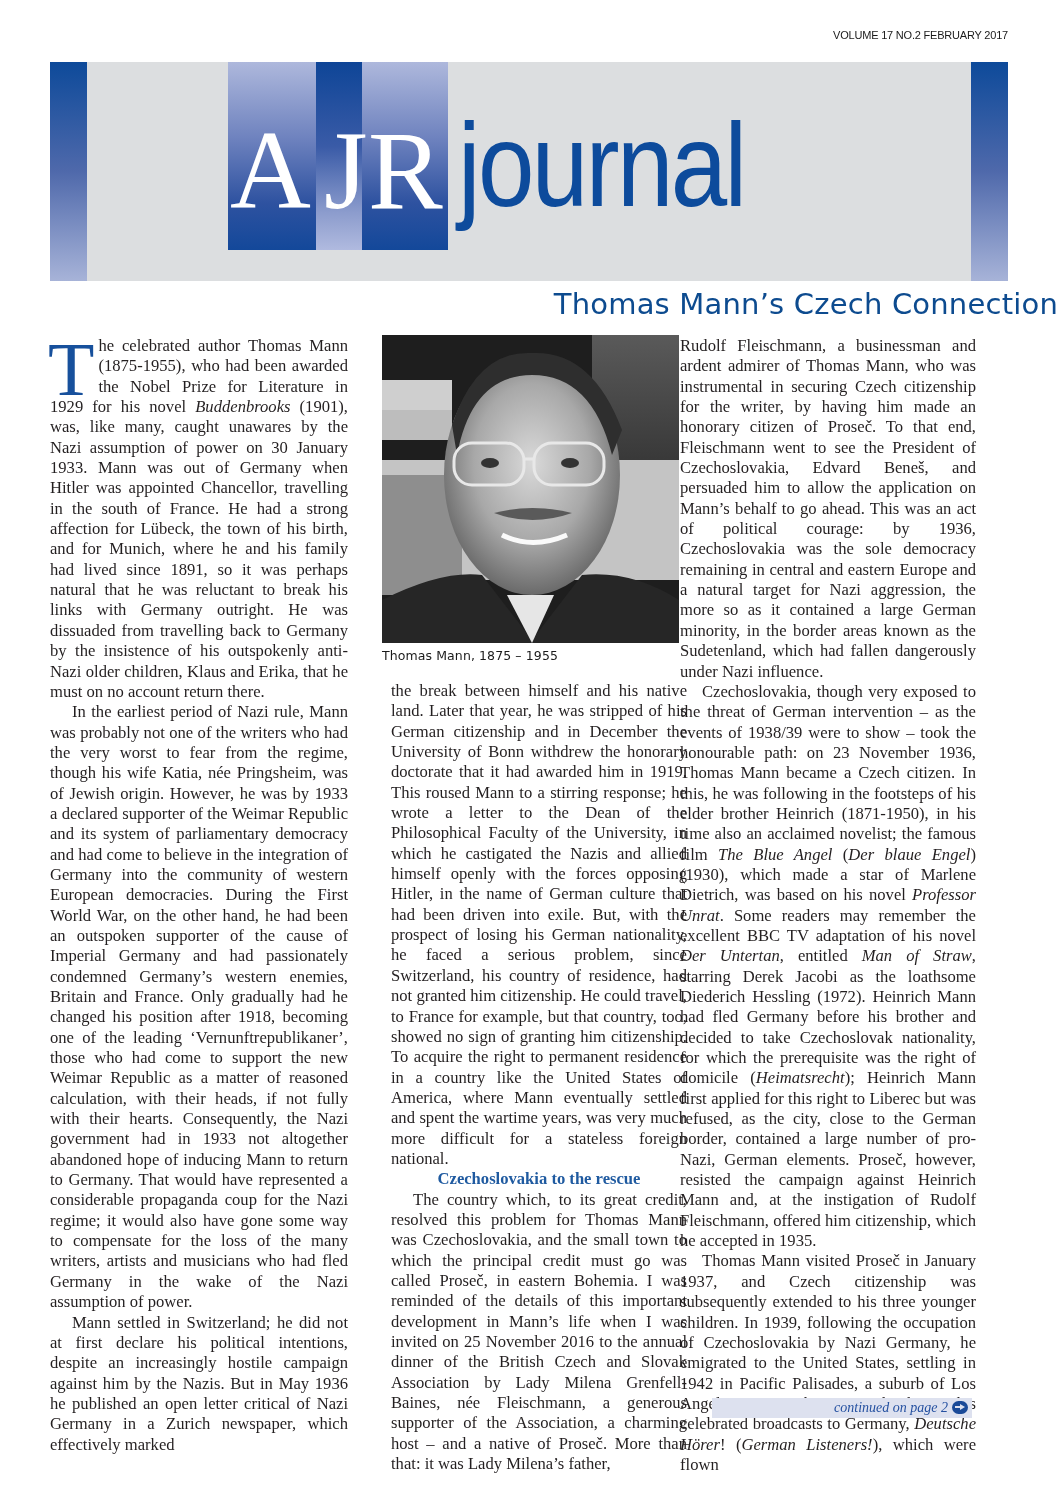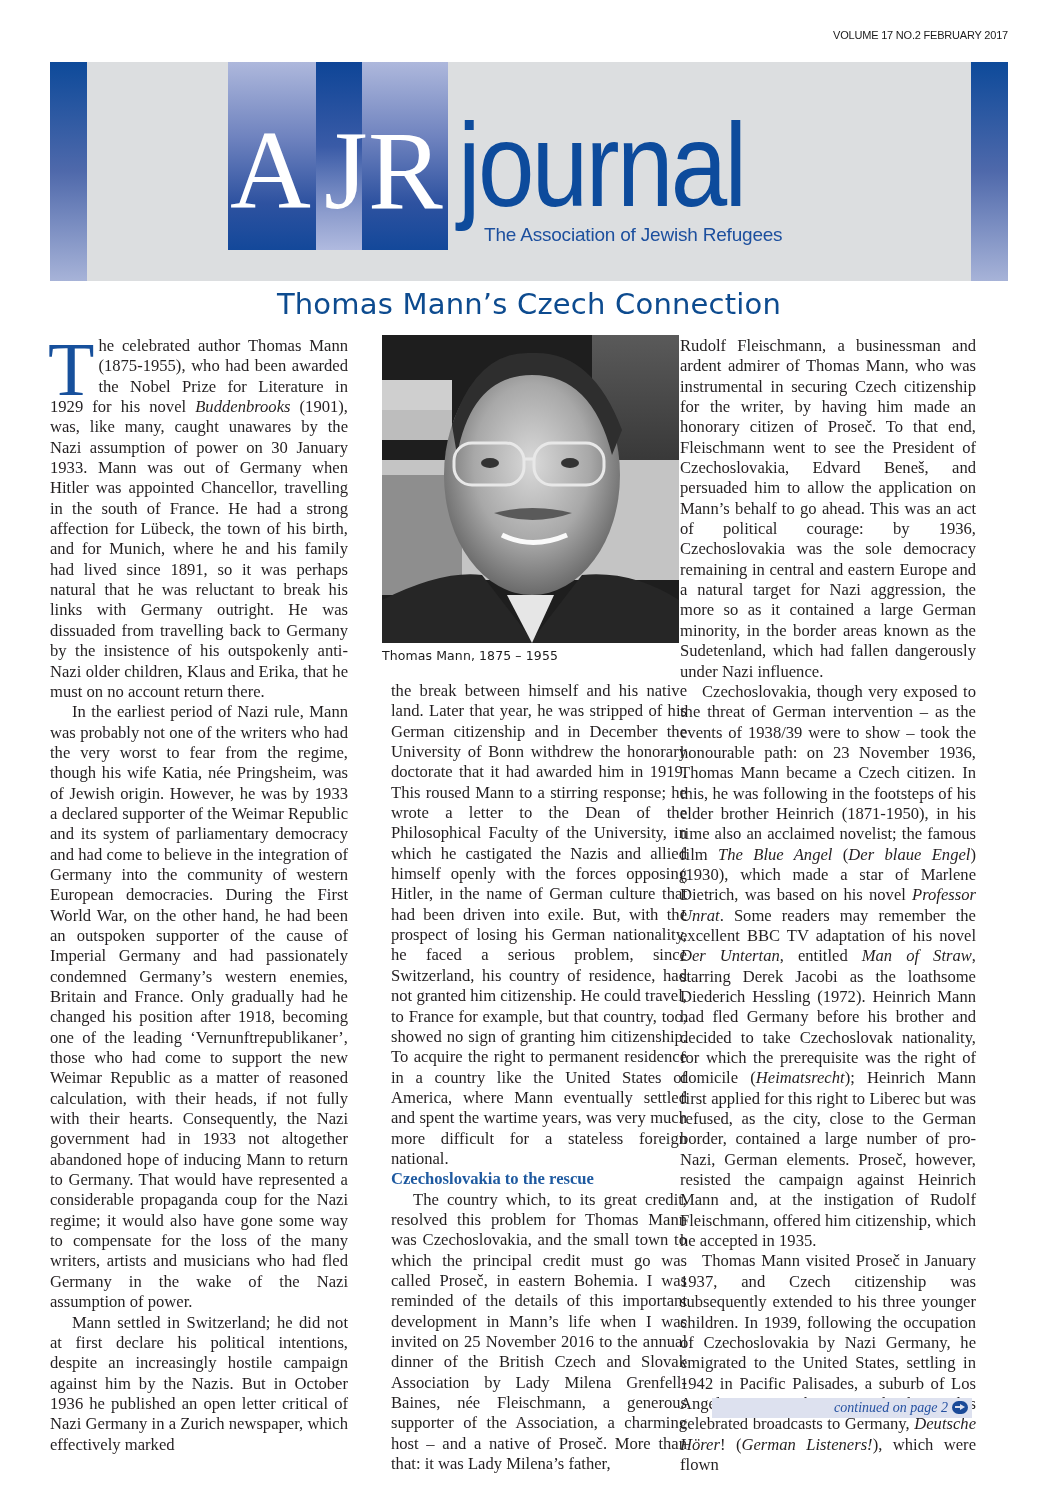--- a/index.html
+++ b/index.html
@@ -25,34 +25,34 @@
   .letter-a { left: 2px; }
   .letter-j { left: 96px; top: 52px; }
   .letter-r { left: 140px; }
 
   .journal-word { position: absolute; left: 408px; top: 44px; font-family: "Liberation Sans", sans-serif;
                   font-size: 118px; color: #0d4b9c; letter-spacing: -3px; line-height: 1; transform: scaleX(0.86);
                   transform-origin: left top; }
   .tagline { position: absolute; left: 434px; top: 162px; font-family: "Liberation Sans", sans-serif;
              font-size: 19px; color: #1c4f9e; letter-spacing: -0.2px; }
 
-  .headline { position: absolute; left: 0; width: 1058px; top: 287px; text-align: center;
+  .headline { position: absolute; left: 0; width: 1058px; top: 287px; text-align: right;
               font-family: "DejaVu Sans", sans-serif; font-size: 29px; color: #0d4b8f; letter-spacing: 0.2px; }
 
   .col { position: absolute; font-size: 16.6px; line-height: 20.35px; text-align: justify; hyphens: none; }
   .col p { margin: 0; text-indent: 22px; }
   .col p.noindent { text-indent: 0; }
   .col1 { left: 50px; top: 336px; width: 298px; }
   .col2 { left: 391px; top: 681px; width: 296px; }
   .col3 { left: 680px; top: 336px; width: 296px; }
 
   .dropcap { float: left; font-size: 76px; line-height: 56px; color: #17509c; margin: 5px 4px 0 -2px;
              font-family: "Liberation Serif", serif; }
 
-  .subhead { font-weight: bold; color: #1f5aa0; margin: 0; text-indent: 0 !important; }
+  .subhead { text-align: center; font-weight: bold; color: #1f5aa0; margin: 0; text-indent: 0 !important; }
 
   .photo { position: absolute; left: 382px; top: 335px; width: 297px; height: 308px; background: #3a3a3a; overflow: hidden; }
   .photo svg { display: block; }
   .caption { position: absolute; left: 382px; top: 648px; font-family: "DejaVu Sans", sans-serif; font-size: 12.5px;
              color: #1a1a1a; letter-spacing: 0.1px; text-align: right; }
 
   .continued { position: absolute; left: 712px; top: 1398px; width: 260px; height: 20px; background: #dde1ef;
                text-align: right; font-style: italic; color: #2450a0; font-size: 14px; line-height: 20px; }
   .continued span.txt { padding-right: 4px; }
   .arrow-icon { display: inline-block; width: 16px; height: 13px; background: #1a4a98; border-radius: 7px;
@@ -74,29 +74,28 @@
   <div class="logo-box">
     <div class="logo-seg seg-a"></div>
     <div class="logo-seg seg-j"></div>
     <div class="logo-seg seg-r"></div>
     <span class="logo-letter letter-a">A</span>
     <span class="logo-letter letter-j">J</span>
     <span class="logo-letter letter-r">R</span>
   </div>
 
   <div class="journal-word">journal</div>
-  <div class="tagline">The Association of Jewish Refugees</div>
 </div>
 
 <h1 class="headline" style="margin:0;font-weight:normal;">Thomas Mann’s Czech Connection</h1>
 
 <div class="col col1">
   <p class="noindent"><span class="dropcap">T</span><span>he celebrated author Thomas Mann (1875-1955), who had been awarded the Nobel Prize for Literature in 1929 for his novel </span><i>Buddenbrooks</i><span> (1901), was, like many, caught unawares by the Nazi assumption of power on 30 January 1933. Mann was out of Germany when Hitler was appointed Chancellor, travelling in the south of France. He had a strong affection for Lübeck, the town of his birth, and for Munich, where he and his family had lived since 1891, so it was perhaps natural that he was reluctant to break his links with Germany outright. He was dissuaded from travelling back to Germany by the insistence of his outspokenly anti-Nazi older children, Klaus and Erika, that he must on no account return there.</span></p>
   <p>In the earliest period of Nazi rule, Mann was probably not one of the writers who had the very worst to fear from the regime, though his wife Katia, née Pringsheim, was of Jewish origin. However, he was by 1933 a declared supporter of the Weimar Republic and its system of parliamentary democracy and had come to believe in the integration of Germany into the community of western European democracies. During the First World War, on the other hand, he had been an outspoken supporter of the cause of Imperial Germany and had passionately condemned Germany’s western enemies, Britain and France. Only gradually had he changed his position after 1918, becoming one of the leading ‘Vernunftrepublikaner’, those who had come to support the new Weimar Republic as a matter of reasoned calculation, with their heads, if not fully with their hearts. Consequently, the Nazi government had in 1933 not altogether abandoned hope of inducing Mann to return to Germany. That would have represented a considerable propaganda coup for the Nazi regime; it would also have gone some way to compensate for the loss of the many writers, artists and musicians who had fled Germany in the wake of the Nazi assumption of power.</p>
-  <p>Mann settled in Switzerland; he did not at first declare his political intentions, despite an increasingly hostile campaign against him by the Nazis. But in October 1936 he published an open letter critical of Nazi Germany in a Zurich newspaper, which effectively marked</p>
+  <p>Mann settled in Switzerland; he did not at first declare his political intentions, despite an increasingly hostile campaign against him by the Nazis. But in May 1936 he published an open letter critical of Nazi Germany in a Zurich newspaper, which effectively marked</p>
 </div>
 
 <div class="photo">
   <svg width="297" height="308" viewBox="0 0 297 308">
     <defs>
       <radialGradient id="face" cx="50%" cy="45%" r="55%">
         <stop offset="0%" stop-color="#d9d9d9"></stop>
         <stop offset="60%" stop-color="#a8a8a8"></stop>
         <stop offset="100%" stop-color="#6a6a6a"></stop>
       </radialGradient>

